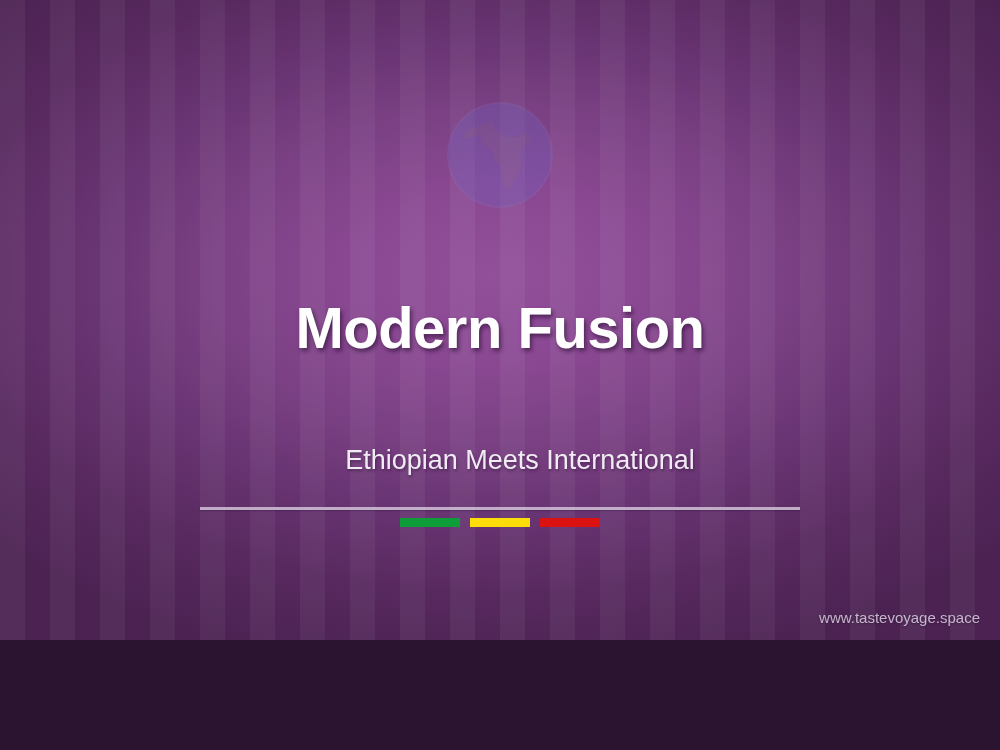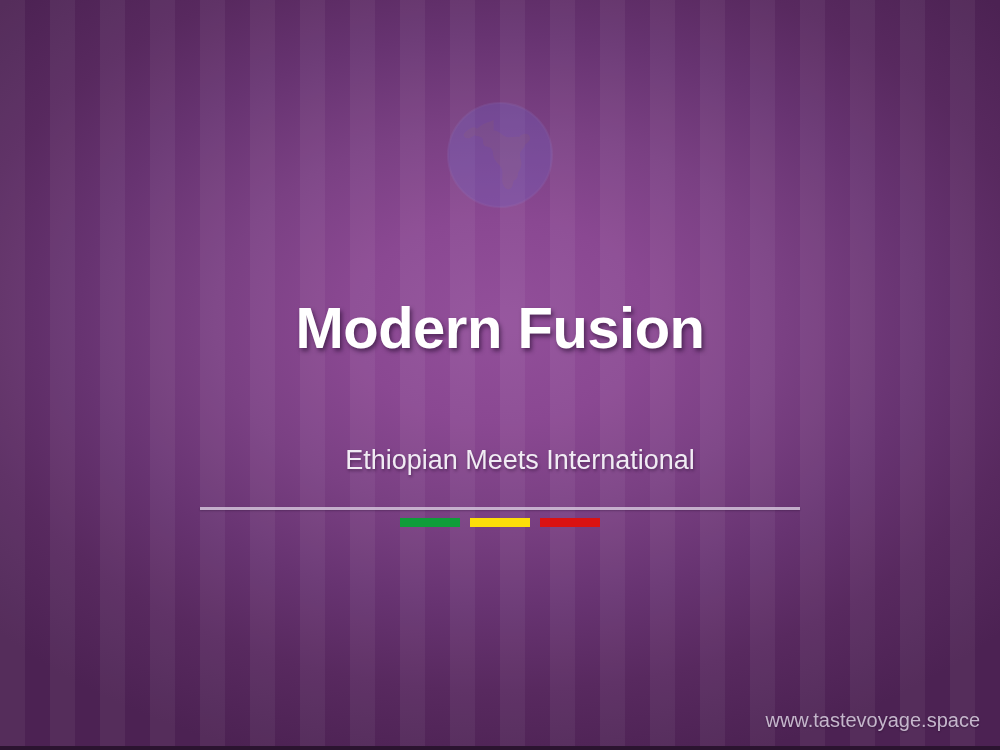--- a/index.html
+++ b/index.html
@@ -7,21 +7,21 @@
     padding: 0;
     background: #2b1430;
   }
   body {
     font-family: "Liberation Sans", sans-serif;
   }
 
   #slide {
     position: relative;
     width: 1000px;
-    height: 746px;
+    height: 640px;
     overflow: hidden;
     background-color: #4e2458;
   }
 
   
   .bg-gradient {
     position: absolute;
     inset: 0;
     background:
       radial-gradient(ellipse 62% 58% at 50% 42%,
@@ -124,21 +124,21 @@
   .flag-bar {
     width: 60px;
     height: 9px;
   }
 
   .footer {
     position: absolute;
     right: 20px;
     bottom: 14px;
     color: #cfc3d6;
-    font-size: 20px;
+    font-size: 15px;
     opacity: 0.92;
     text-shadow: 0 1px 2px rgba(30,8,38,0.45);
   }
 </style>
 </head>
 <body>
 
 <div id="slide">
 
   <div class="bg-gradient"></div>

